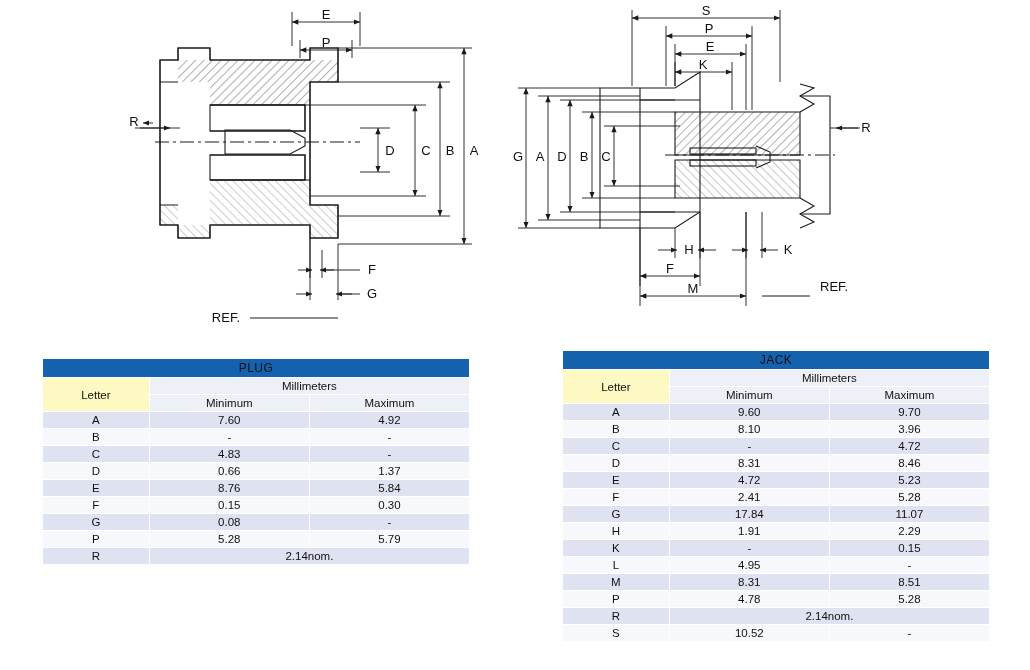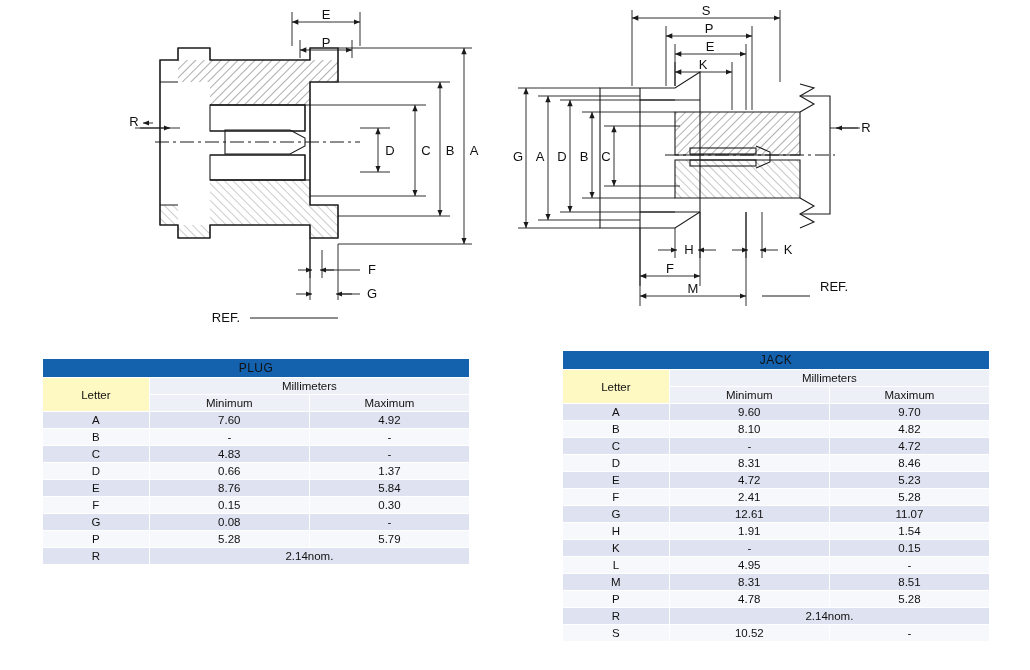--- a/index.html
+++ b/index.html
@@ -426,21 +426,21 @@
         </tr>
 
         <tr class="alt">
           <td class="letter">A</td>
           <td class="minv">9.60</td>
           <td class="maxv">9.70</td>
         </tr>
         <tr class="plain">
           <td class="letter">B</td>
           <td class="minv">8.10</td>
-          <td class="maxv">4.82</td>
+          <td class="maxv">3.96</td>
         </tr>
         <tr class="alt">
           <td class="letter">C</td>
           <td class="minv">-</td>
           <td class="maxv">4.72</td>
         </tr>
         <tr class="plain">
           <td class="letter">D</td>
           <td class="minv">8.31</td>
           <td class="maxv">8.46</td>
@@ -450,27 +450,27 @@
           <td class="minv">4.72</td>
           <td class="maxv">5.23</td>
         </tr>
         <tr class="plain">
           <td class="letter">F</td>
           <td class="minv">2.41</td>
           <td class="maxv">5.28</td>
         </tr>
         <tr class="alt">
           <td class="letter">G</td>
-          <td class="minv">12.61</td>
+          <td class="minv">17.84</td>
           <td class="maxv">11.07</td>
         </tr>
         <tr class="plain">
           <td class="letter">H</td>
           <td class="minv">1.91</td>
-          <td class="maxv">1.54</td>
+          <td class="maxv">2.29</td>
         </tr>
         <tr class="alt">
           <td class="letter">K</td>
           <td class="minv">-</td>
           <td class="maxv">0.15</td>
         </tr>
         <tr class="plain">
           <td class="letter">L</td>
           <td class="minv">4.95</td>
           <td class="maxv">-</td>

